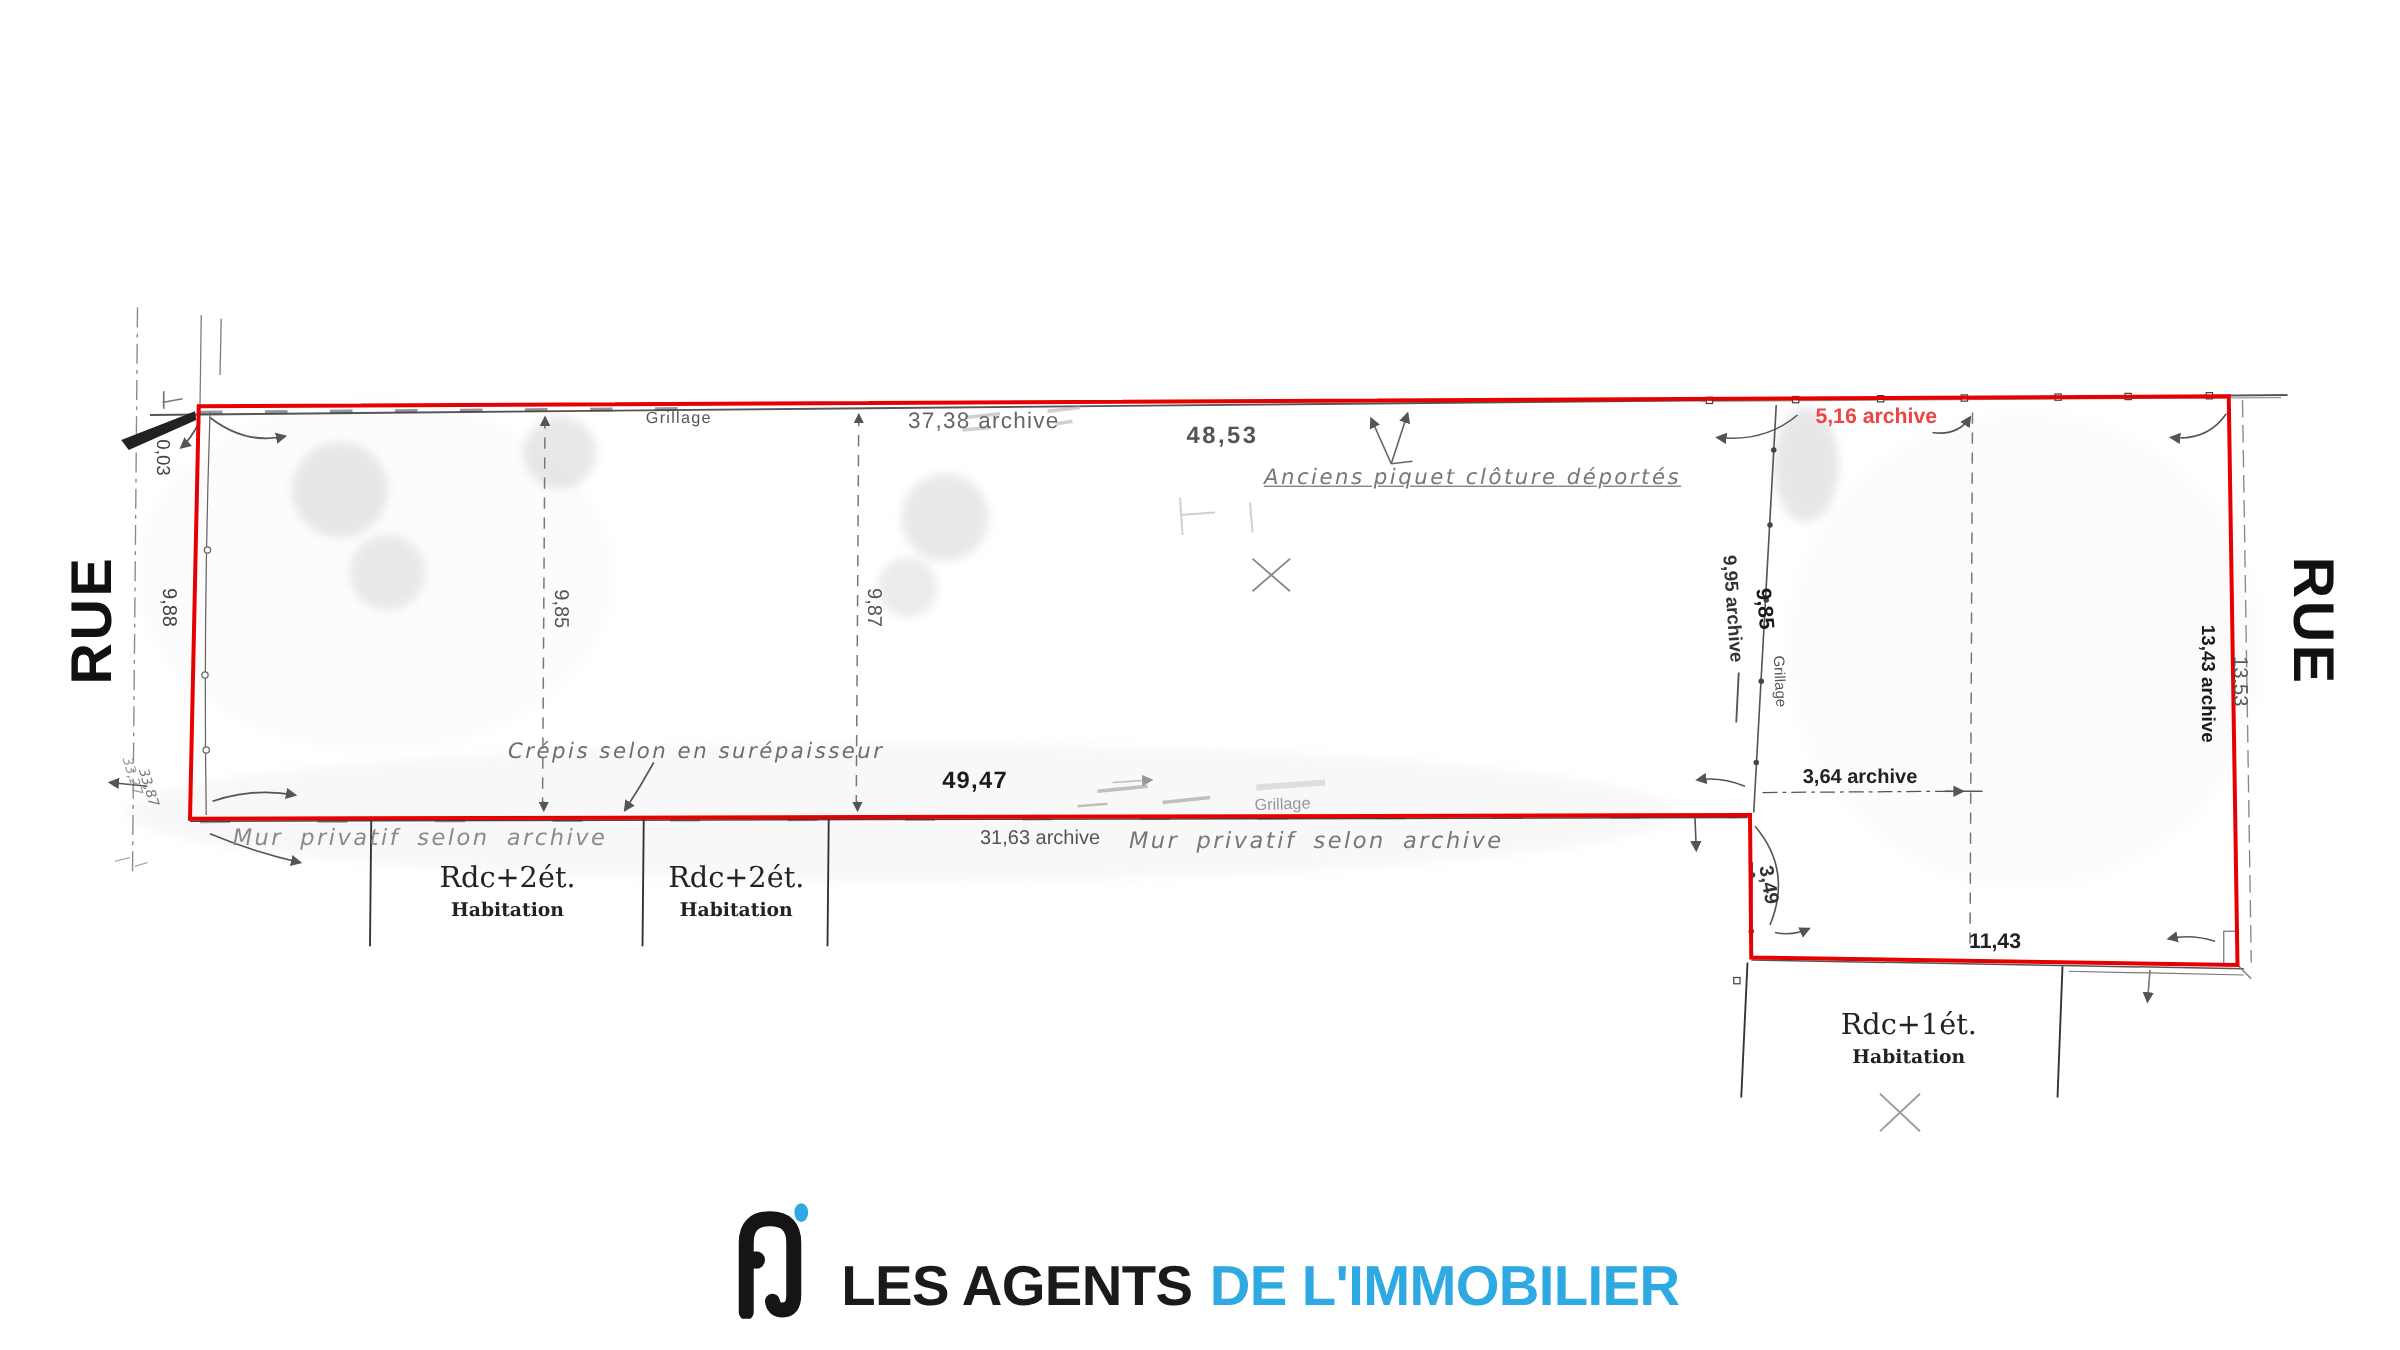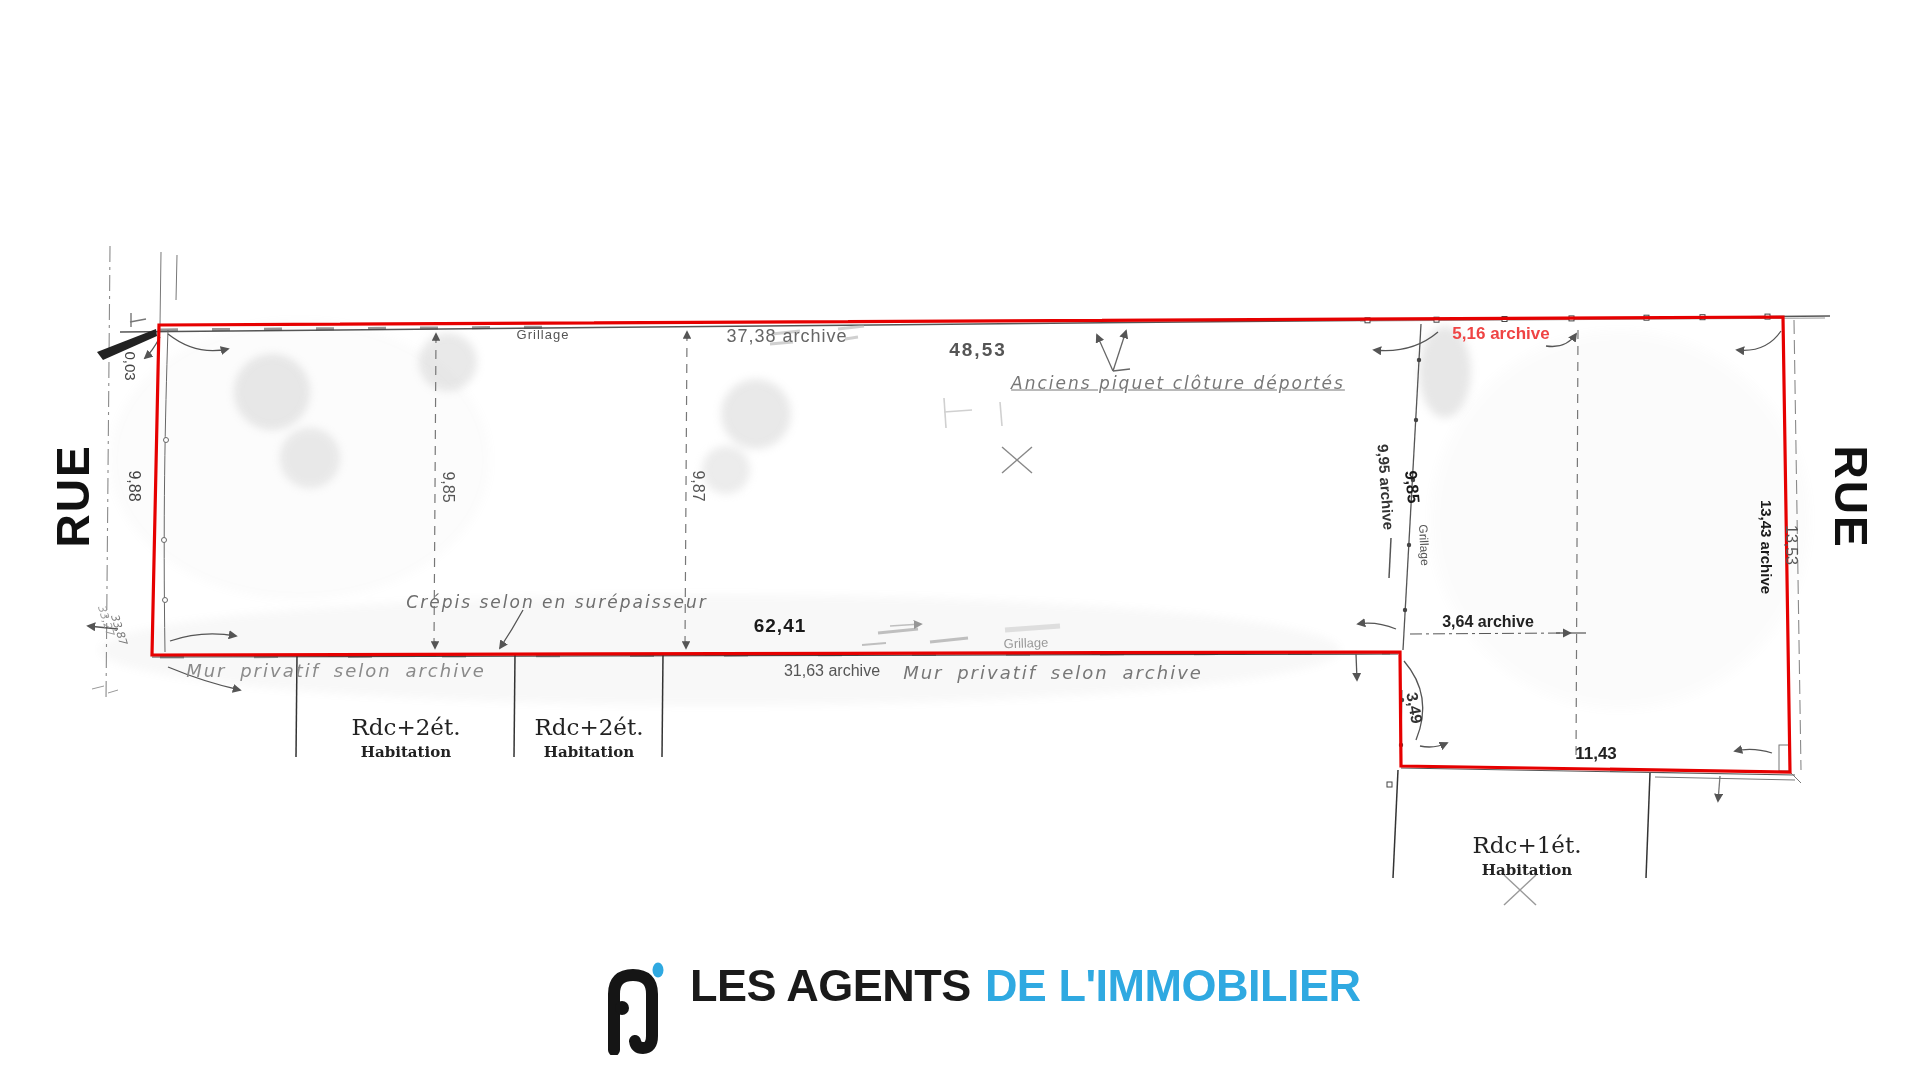--- a/index.html
+++ b/index.html
@@ -2,22 +2,22 @@
 <html><head>
 <meta charset="utf-8">
 <style>
   html,body{margin:0;padding:0;background:#ffffff;}
   .canvas{position:relative;width:1920px;height:1080px;background:#ffffff;overflow:hidden;
           font-family:"Liberation Sans", sans-serif;}
   svg.linework{position:absolute;left:0;top:0;}
   .lbl{position:absolute;transform:translate(-50%,-50%);white-space:nowrap;
        font-family:"Liberation Sans", sans-serif;line-height:1;}
   .script{font-family:"DejaVu Sans", sans-serif;font-style:italic;}
-  .serif{font-family:"DejaVu Serif","Liberation Serif",serif;margin-top:24px;}
-  .logo{position:absolute;left:606px;top:960px;display:flex;align-items:flex-start;gap:22px;}
+  .serif{font-family:"DejaVu Serif","Liberation Serif",serif;}
+  .logo{position:absolute;left:589px;top:960px;display:flex;align-items:flex-end;gap:22px;}
   .logo-text{font-family:"Liberation Sans",sans-serif;font-weight:800;font-size:45px;
              letter-spacing:-0.5px;white-space:nowrap;}
   .logo-text .blue{margin-left:14px;}
 </style>
 </head>
 <body>
 
 <div class="canvas">
 
   <svg class="linework" width="1920" height="1080" viewBox="0 0 1920 1080">
@@ -209,21 +209,21 @@
 
   <div class="lbl" style="left:1386px;top:487px;transform:translate(-50%,-50%) rotate(86deg);font-size:15px;font-weight:600;color:#333;">9,95 archive</div>
   <div class="lbl" style="left:1412px;top:487px;transform:translate(-50%,-50%) rotate(85deg);font-size:17px;font-weight:700;color:#1a1a1a;">9,85</div>
   <div class="lbl" style="left:1424px;top:545px;transform:translate(-50%,-50%) rotate(87deg);font-size:12px;color:#555;">Grillage</div>
 
   <div class="lbl" style="left:1766px;top:547px;transform:translate(-50%,-50%) rotate(90deg);font-size:15px;font-weight:700;color:#1a1a1a;">13,43 archive</div>
   <div class="lbl" style="left:1791px;top:545px;transform:translate(-50%,-50%) rotate(90deg);font-size:16px;color:#555;">13,53</div>
 
   <div class="lbl script" style="left:557px;top:602px;font-size:17px;color:#6e6e6e;letter-spacing:2px;">Crépis selon en surépaisseur</div>
   <div class="lbl script" style="left:336px;top:671px;font-size:18px;color:#8a8a8a;letter-spacing:2px;word-spacing:6px;">Mur privatif selon archive</div>
-  <div class="lbl" style="left:780px;top:625px;font-size:19px;font-weight:700;color:#1a1a1a;letter-spacing:1px;">62,41</div>
+  <div class="lbl" style="left:780px;top:625px;font-size:19px;font-weight:700;color:#1a1a1a;letter-spacing:1px;">49,47</div>
   <div class="lbl" style="left:1026px;top:643px;transform:translate(-50%,-50%) rotate(-2deg);font-size:13px;color:#999;">Grillage</div>
   <div class="lbl" style="left:832px;top:671px;font-size:16px;color:#555;">31,63 archive</div>
   <div class="lbl script" style="left:1053px;top:673px;font-size:18px;color:#777;letter-spacing:2px;word-spacing:6px;">Mur privatif selon archive</div>
 
   <div class="lbl" style="left:1488px;top:622px;font-size:16px;font-weight:600;color:#222;">3,64 archive</div>
   <div class="lbl" style="left:1414px;top:708px;transform:translate(-50%,-50%) rotate(80deg);font-size:16px;font-weight:600;color:#333;">3,49</div>
   <div class="lbl" style="left:1596px;top:753px;font-size:17px;font-weight:600;color:#222;">11,43</div>
 
   <div class="lbl serif" style="left:406px;top:703px;font-size:23px;color:#222;">Rdc+2ét.</div>
   <div class="lbl serif" style="left:406px;top:728px;font-size:15px;font-weight:700;color:#222;">Habitation</div>

